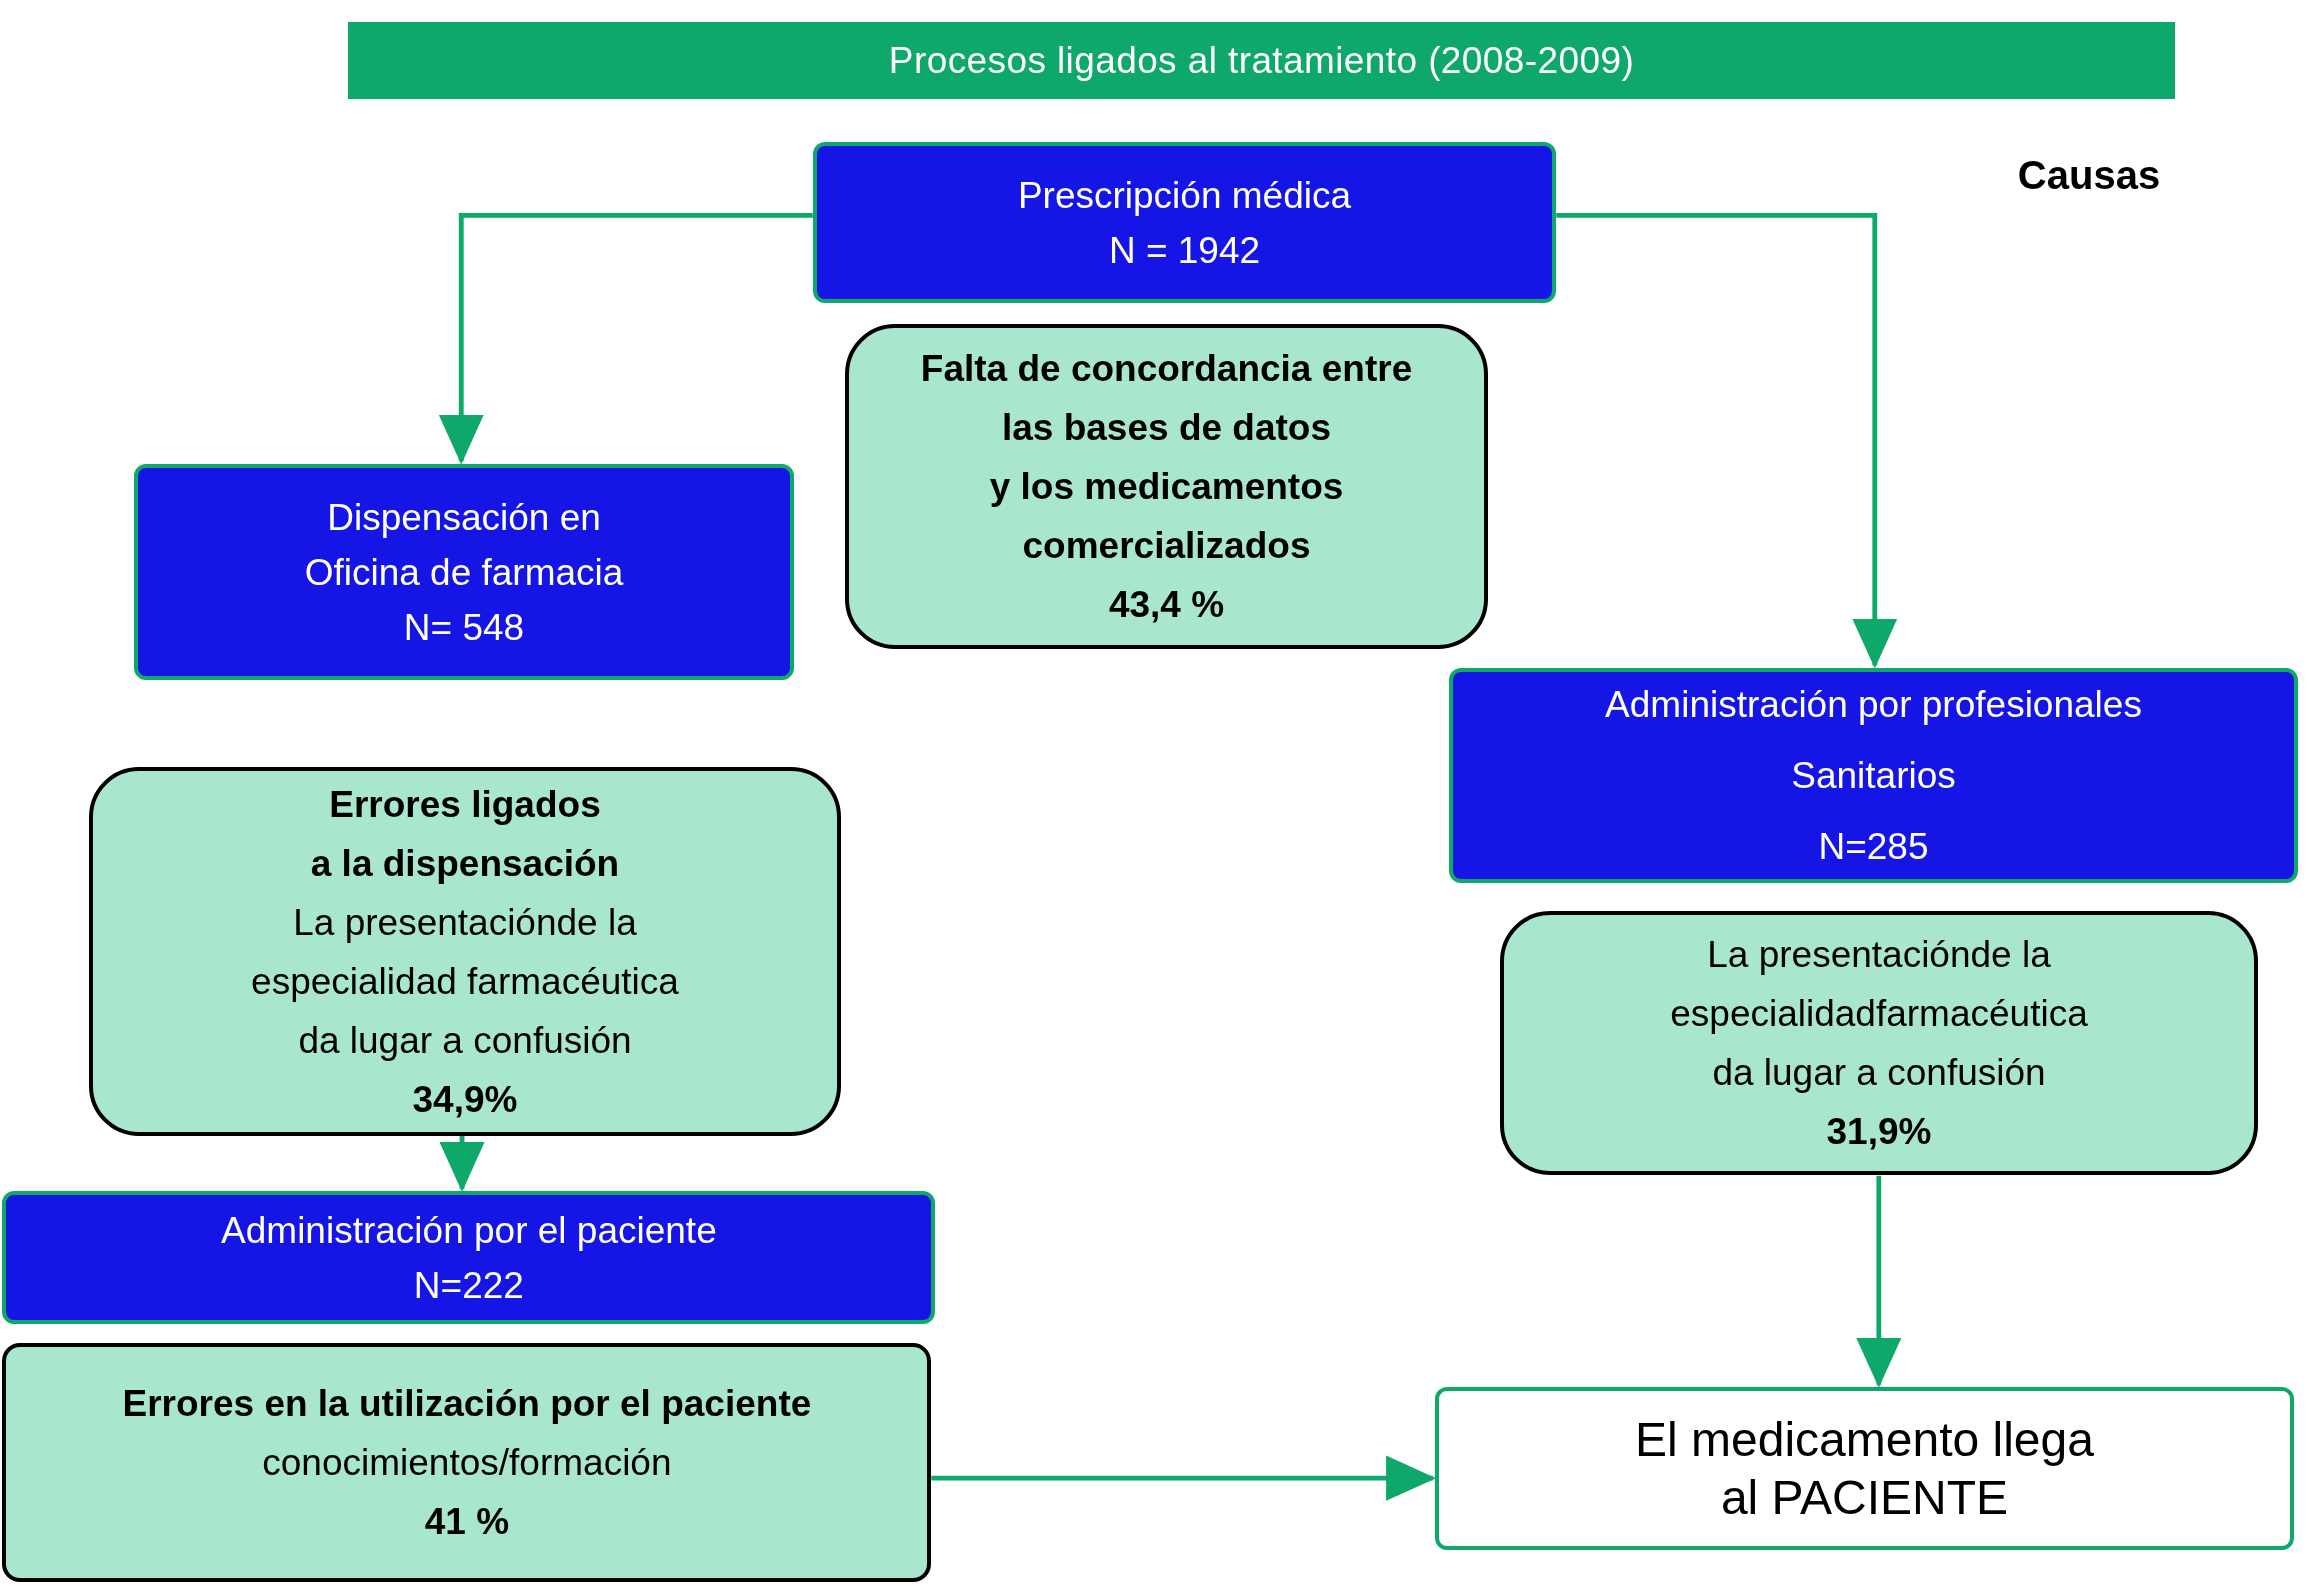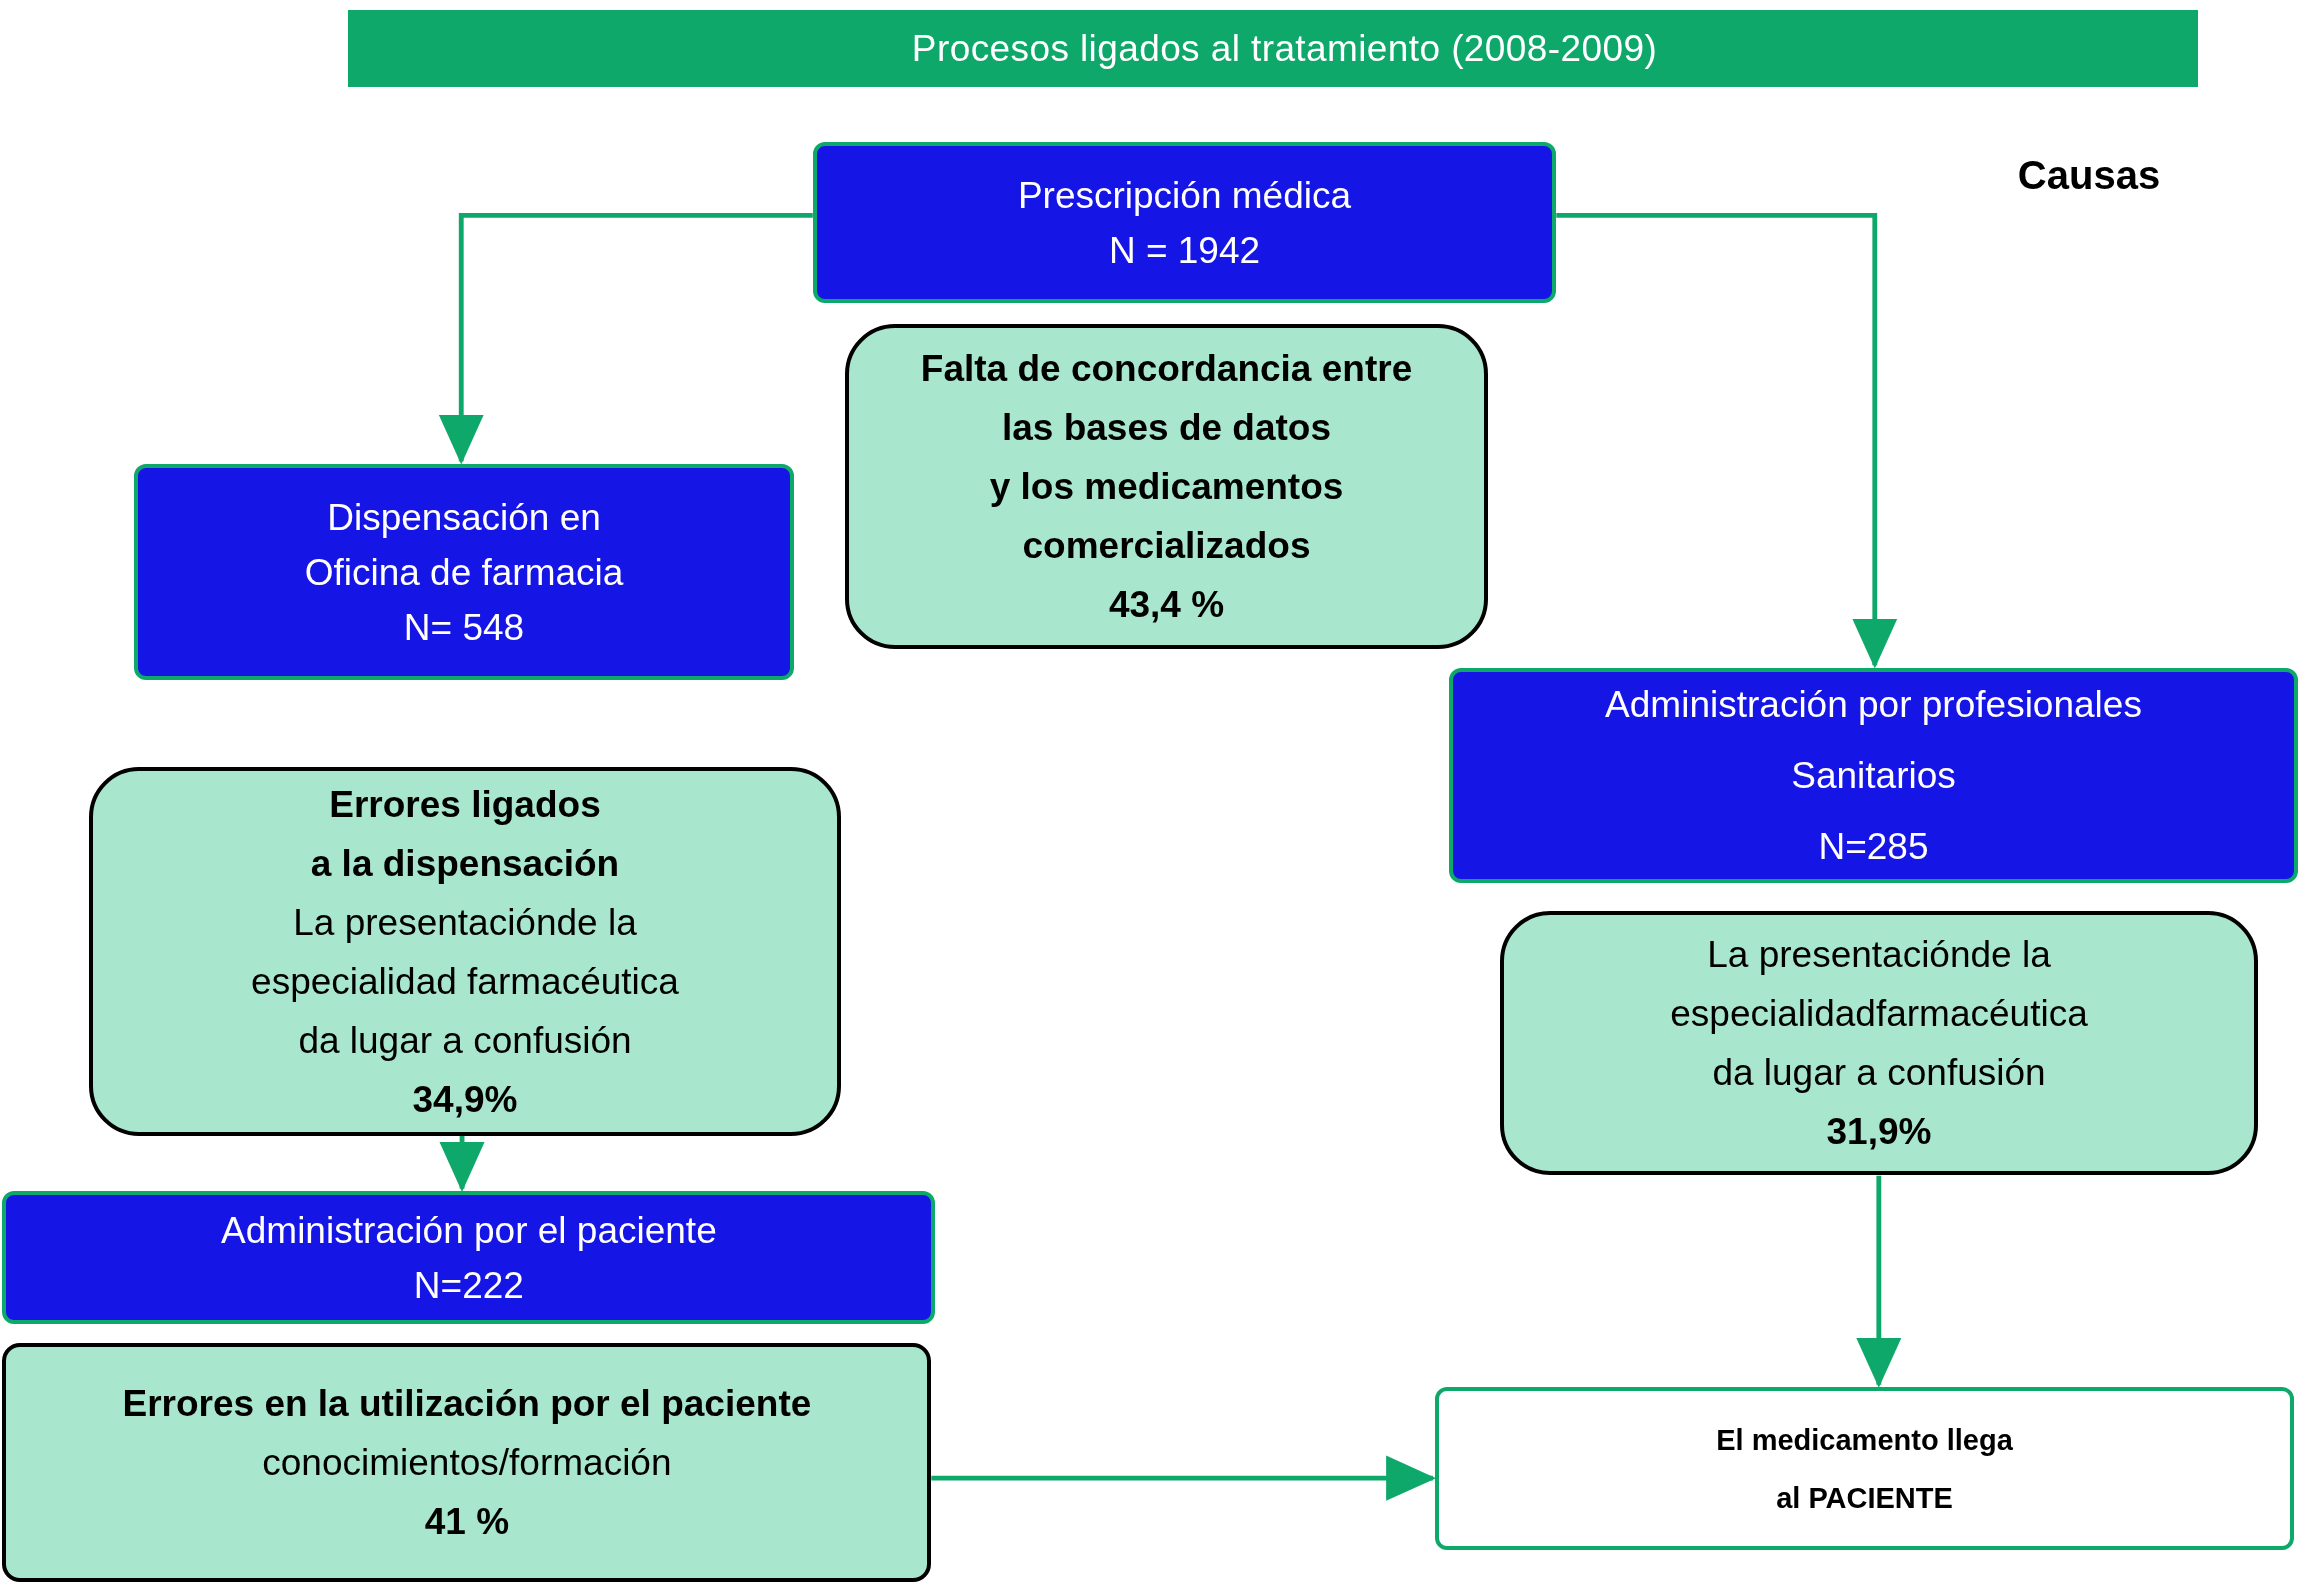--- a/index.html
+++ b/index.html
@@ -15,24 +15,24 @@
     width:2307px;height:1596px;
     background:var(--paper);
     font-family:"Liberation Sans", sans-serif;
     overflow:hidden;
   }
   .connectors{position:absolute;left:0;top:0;width:2307px;height:1596px;pointer-events:none;}
   .connectors polyline{fill:none;stroke:var(--green);stroke-width:6;}
   .arrowhead{fill:var(--green);}
 
   .banner{
-    position:absolute;left:348px;top:10px;width:1827px;height:77px;
+    position:absolute;left:348px;top:22px;width:1827px;height:77px;
     background:var(--green);color:#fff;
     display:flex;align-items:center;justify-content:center;
-    font-size:37px;letter-spacing:0.4px;padding-left:23px;
+    font-size:37px;letter-spacing:0.4px;
   }
   .causas{
     position:absolute;left:1968px;top:153px;width:242px;
     color:var(--ink);font-size:40px;font-weight:bold;text-align:center;
   }
   .box{
     position:absolute;box-sizing:border-box;
     display:flex;flex-direction:column;justify-content:center;
     text-align:center;
     border-radius:12px;
@@ -43,21 +43,21 @@
     color:#fff;font-size:37px;line-height:55px;
   }
   .teal-box{
     background:var(--teal);border:4px solid var(--ink);border-radius:50px;
     color:var(--ink);font-size:37px;
   }
   .teal-box .ln{line-height:59px;}
   .teal-box .b{font-weight:bold;}
   .white-box{
     background:var(--paper);border:4.8px solid var(--green);
-    color:var(--ink);font-size:29px;line-height:58px;font-weight:bold;
+    color:var(--ink);font-size:48px;line-height:58px;
   }
 
   
   #prescripcion{left:813px;top:142px;width:743px;height:161px;}
   #falta{left:845px;top:324px;width:643px;height:325px;}
   #dispensacion{left:134px;top:464px;width:660px;height:216px;}
   #errores-dispensacion{left:89px;top:719px;width:752px;height:369px;margin-top:48px;}
   #admin-profesionales{left:1449px;top:668px;width:849px;height:215px;gap:16px;}
   #presentacion-confusion{left:1500px;top:911px;width:758px;height:264px;}
   #admin-paciente{left:2.4px;top:1191px;width:933px;height:133px;}

